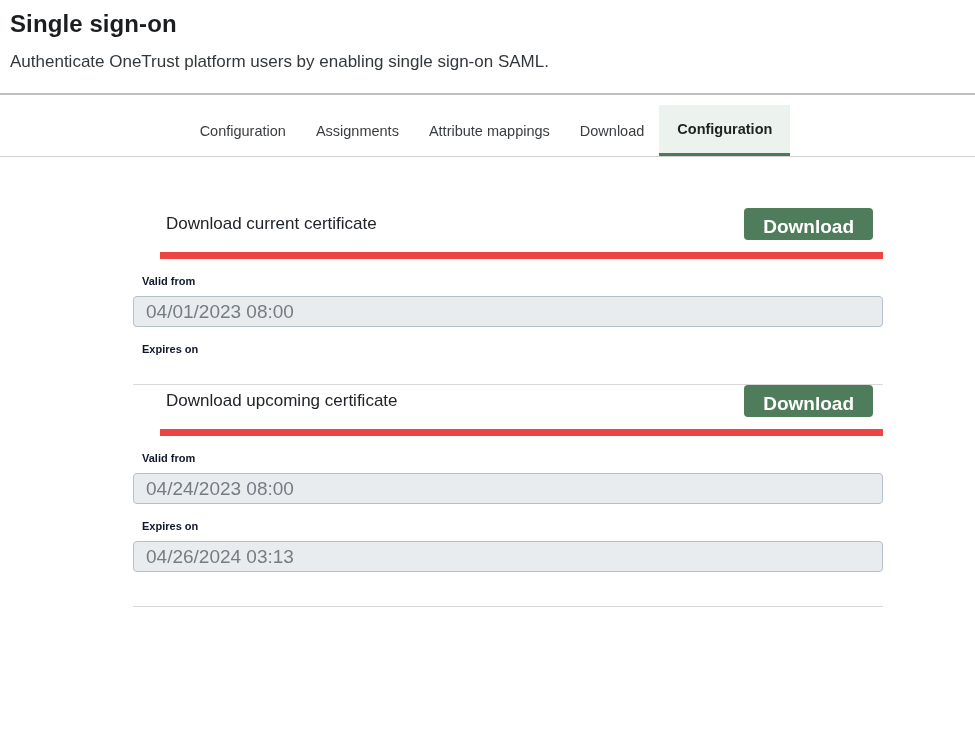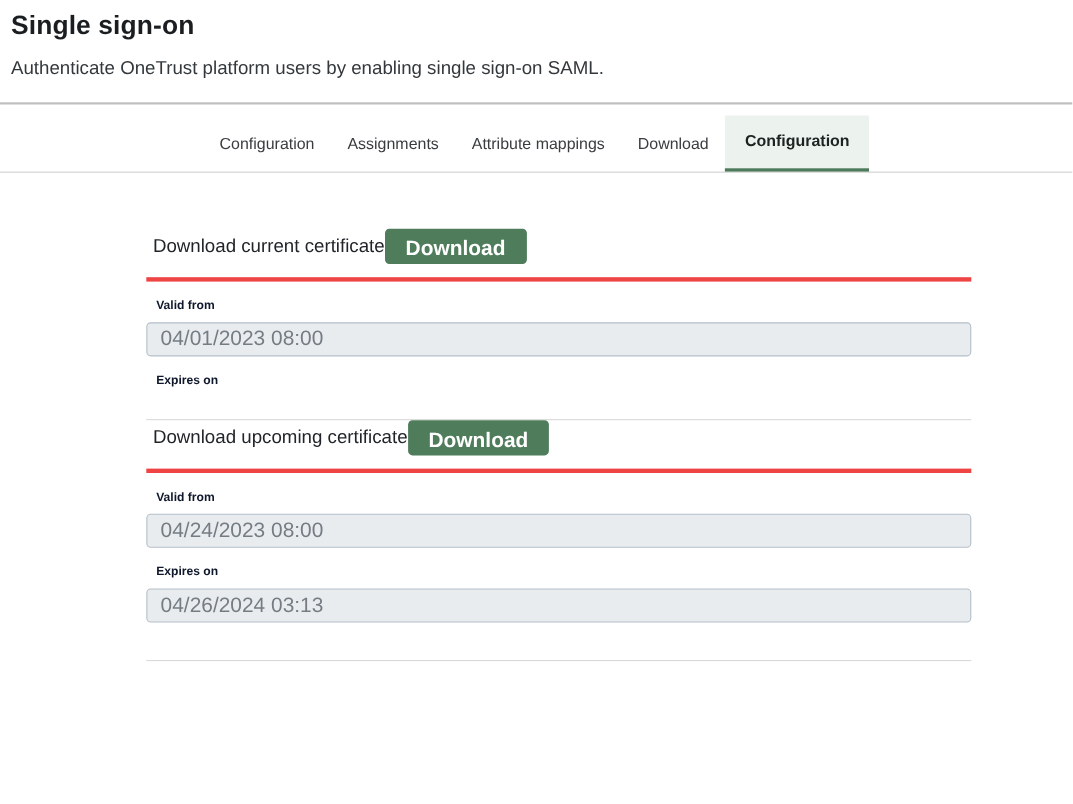--- a/index.html
+++ b/index.html
@@ -57,23 +57,25 @@
   }
 
   
   .main {
     width: 750px;
     margin-left: 133px;
     padding-top: 51px;
   }
   .section-header {
     display: flex;
+    justify-content: space-between;
     align-items: center;
     padding: 0 10px 12px 6px;
-    border-bottom: 4px solid #ef4444;
+    border-bottom: 7px solid #ef4444;
+    margin-left: 27px;
   }
   .section-heading {
     font-size: 17px;
     font-weight: 500;
     color: #212529;
   }
   .download-btn {
     background: #4f7d5b;
     color: #ffffff;
     border: none;

